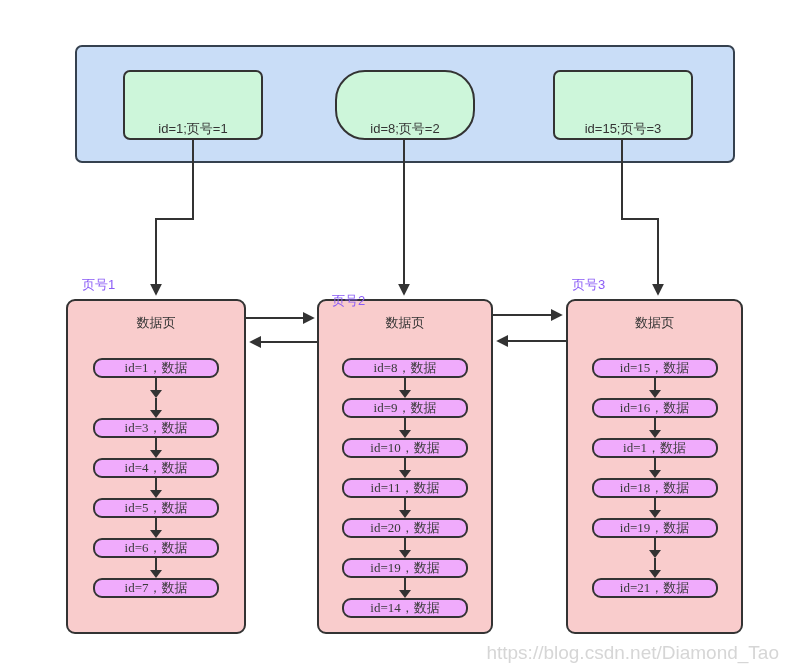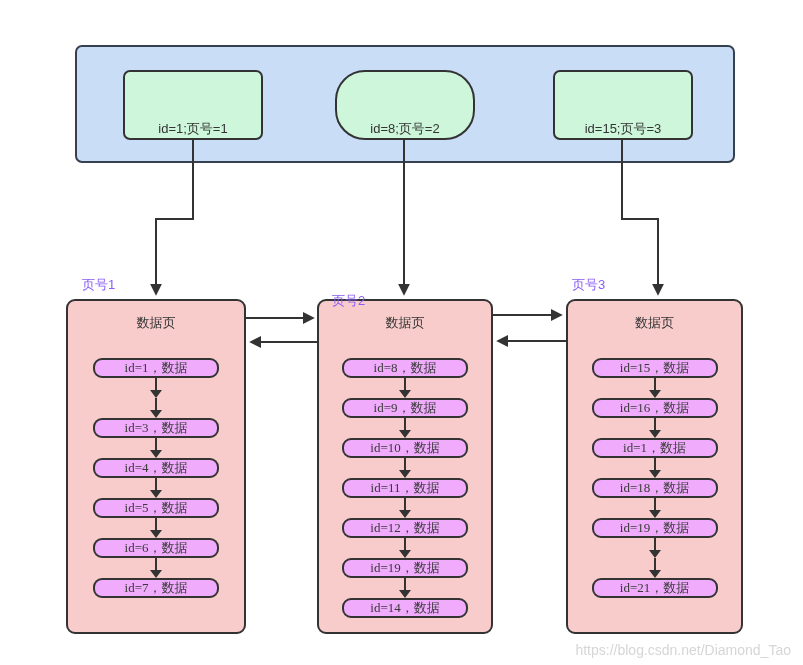--- a/index.html
+++ b/index.html
@@ -121,22 +121,22 @@
   .connectors {
     position: absolute;
     left: 0; top: 0;
     width: 803px; height: 665px;
     z-index: 5;
     pointer-events: none;
   }
   
   .watermark {
     position: absolute;
-    right: 12px; top: 642px;
-    font-size: 14px;
+    right: 24px; top: 642px;
+    font-size: 19px;
     color: #d6d6d6;
     z-index: 6;
   }
 </style>
 </head>
 <body>
 
 <div class="canvas">
 
   <div class="index-node"></div>
@@ -175,21 +175,21 @@
     <div class="page-title">数据页</div>
     <div class="items">
         <div class="item">id=8，数据</div>
         <div class="arrow-down"></div>
         <div class="item">id=9，数据</div>
         <div class="arrow-down"></div>
         <div class="item">id=10，数据</div>
         <div class="arrow-down"></div>
         <div class="item">id=11，数据</div>
         <div class="arrow-down"></div>
-        <div class="item">id=12，数据</div>
+        <div class="item">id=20，数据</div>
         <div class="arrow-down"></div>
         <div class="item">id=19，数据</div>
         <div class="arrow-down"></div>
         <div class="item">id=14，数据</div>
       </div>
   </div>
   <div class="page page-3">
     <div class="page-title">数据页</div>
     <div class="items">
         <div class="item">id=15，数据</div>

